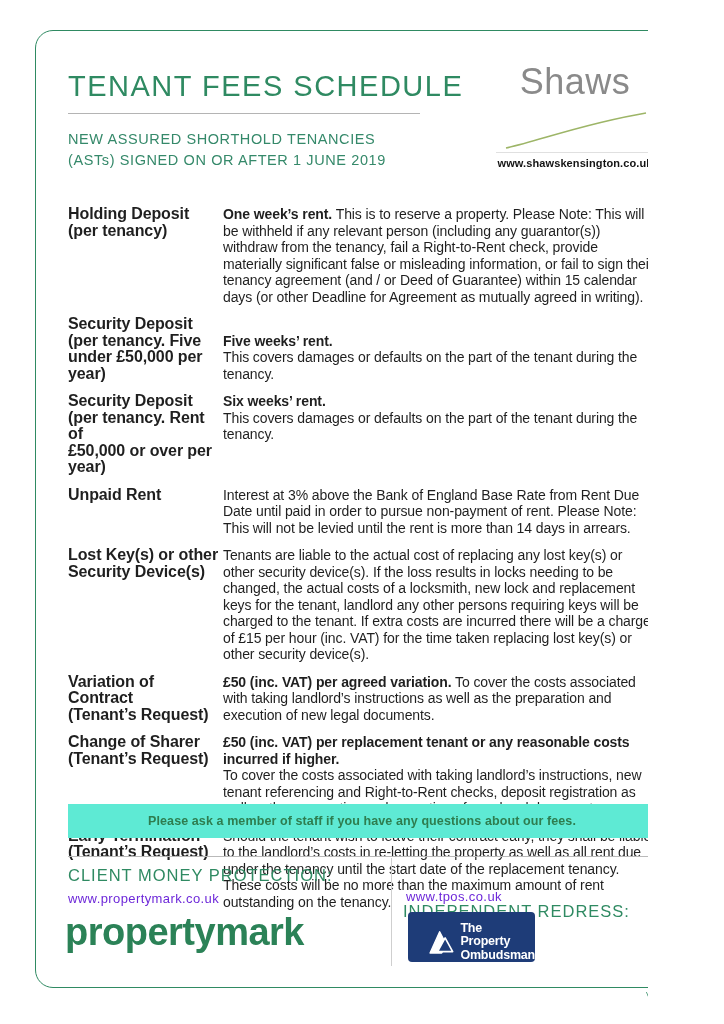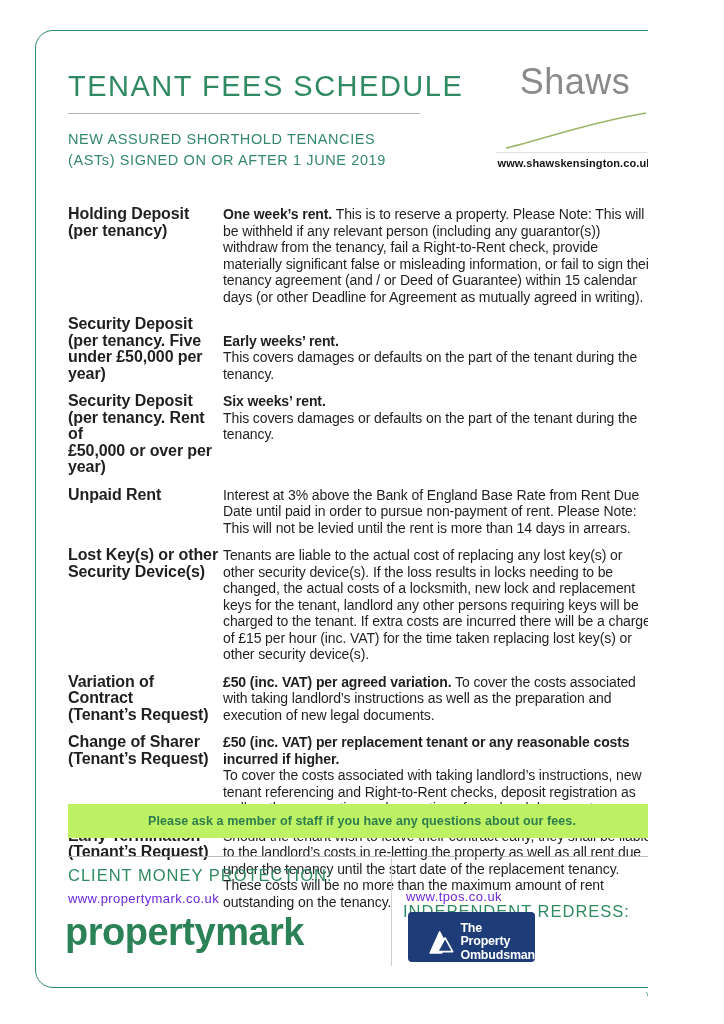--- a/index.html
+++ b/index.html
@@ -41,21 +41,21 @@
     font-size:16px;font-weight:bold;line-height:16.5px;letter-spacing:-0.1px;
   }
   .fee-body{
     width:433px;
     font-size:14px;line-height:16.5px;letter-spacing:-0.1px;
   }
   .fee-body.offset{padding-top:16.5px;}
   
   .banner{
     position:absolute;left:68px;top:804px;width:588px;height:34px;
-    background:#bef264;
+    background:#5eead4;
     display:flex;align-items:center;justify-content:center;
     font-size:12.5px;font-weight:bold;color:#2e7d4f;letter-spacing:0.1px;
   }
   
   .footer-rule{position:absolute;left:68px;top:856px;width:585px;height:1px;background:#b9b9b9;}
   .footer-vdiv{position:absolute;left:391px;top:858px;width:1px;height:108px;background:#cfcfcf;}
   .cmp-heading,.redress-heading{
     position:absolute;font-size:16.5px;letter-spacing:1px;color:#2f8a62;
   }
   .cmp-heading{left:68px;top:866px;}
@@ -110,21 +110,21 @@
           <div>(per tenancy)</div>
         </div>
         <div class="fee-body"><b>One week’s rent.</b> This is to reserve a property. Please Note: This will be withheld if any relevant person (including any guarantor(s)) withdraw from the tenancy, fail a Right-to-Rent check, provide materially significant false or misleading information, or fail to sign their tenancy agreement (and / or Deed of Guarantee) within 15 calendar days (or other Deadline for Agreement as mutually agreed in writing).</div>
       </div>
       <div class="fee-row">
         <div class="fee-label">
           <div>Security Deposit</div>
           <div>(per tenancy. Five</div>
           <div>under £50,000 per year)</div>
         </div>
-        <div class="fee-body offset"><b>Early weeks’ rent.</b><br>This covers damages or defaults on the part of the tenant during the tenancy.</div>
+        <div class="fee-body offset"><b>Five weeks’ rent.</b><br>This covers damages or defaults on the part of the tenant during the tenancy.</div>
       </div>
       <div class="fee-row">
         <div class="fee-label">
           <div>Security Deposit</div>
           <div>(per tenancy. Rent of</div>
           <div>£50,000 or over per year)</div>
         </div>
         <div class="fee-body"><b>Six weeks’ rent.</b><br>This covers damages or defaults on the part of the tenant during the tenancy.</div>
       </div>
       <div class="fee-row">

